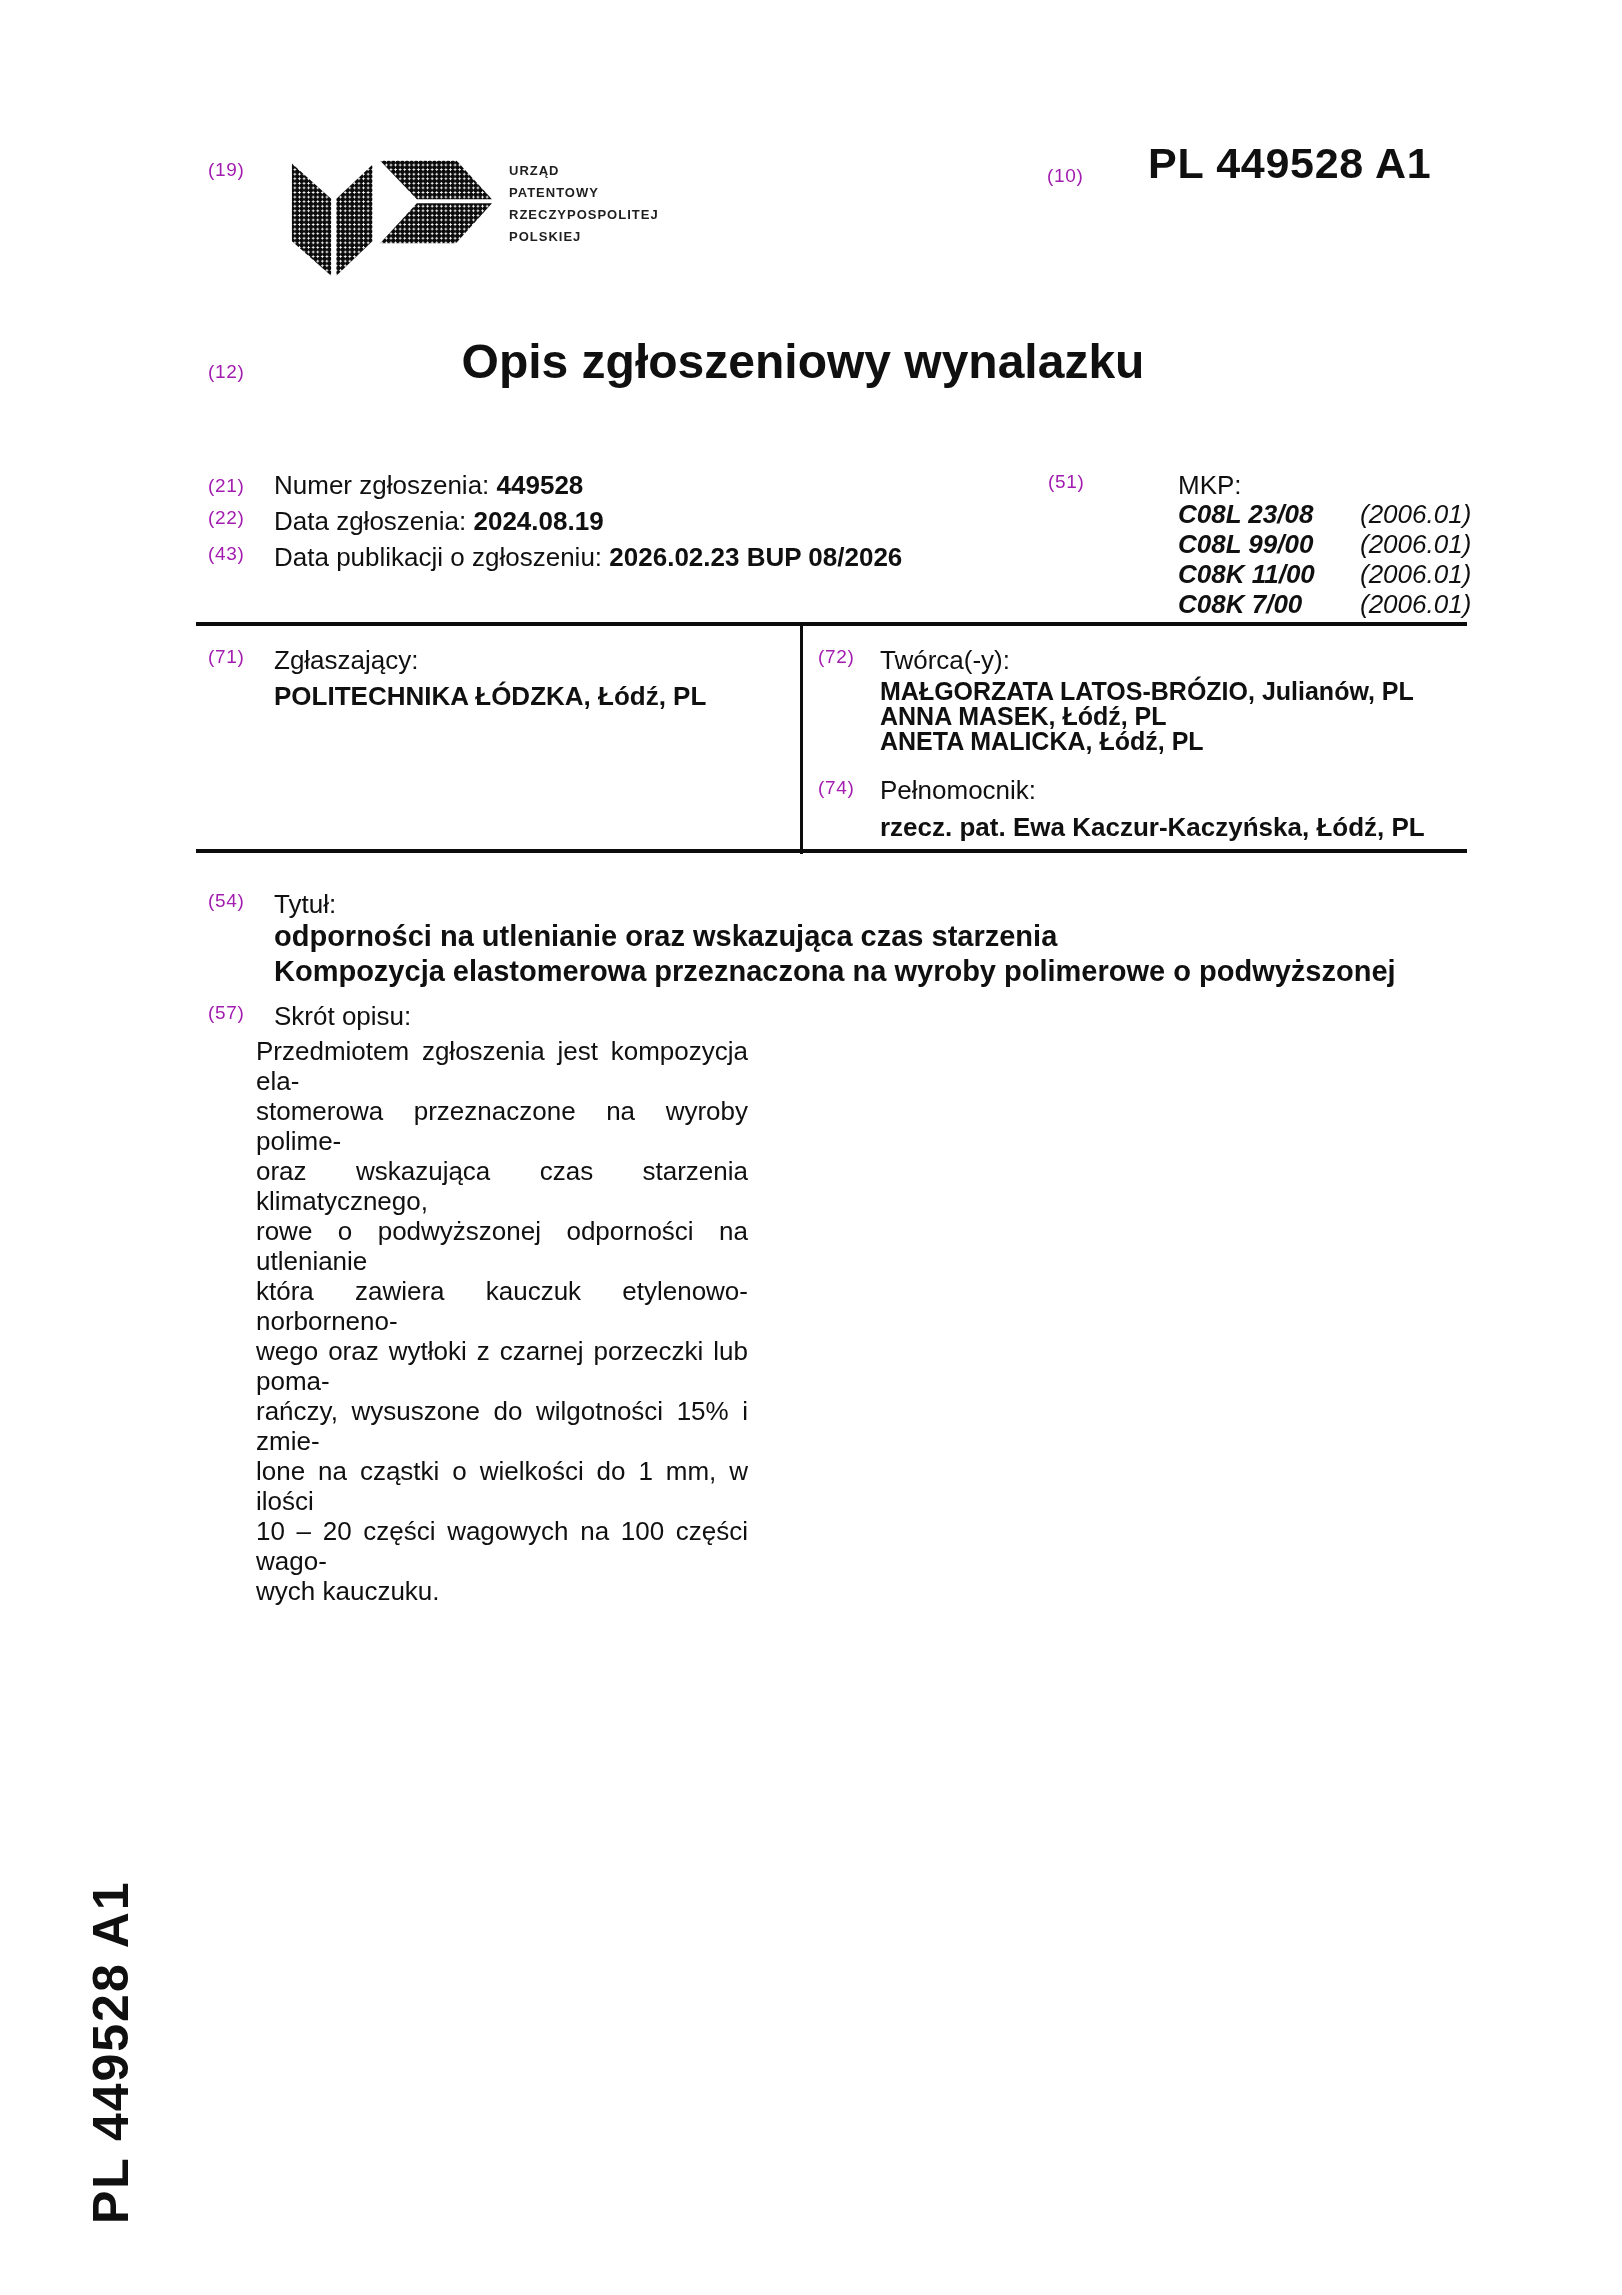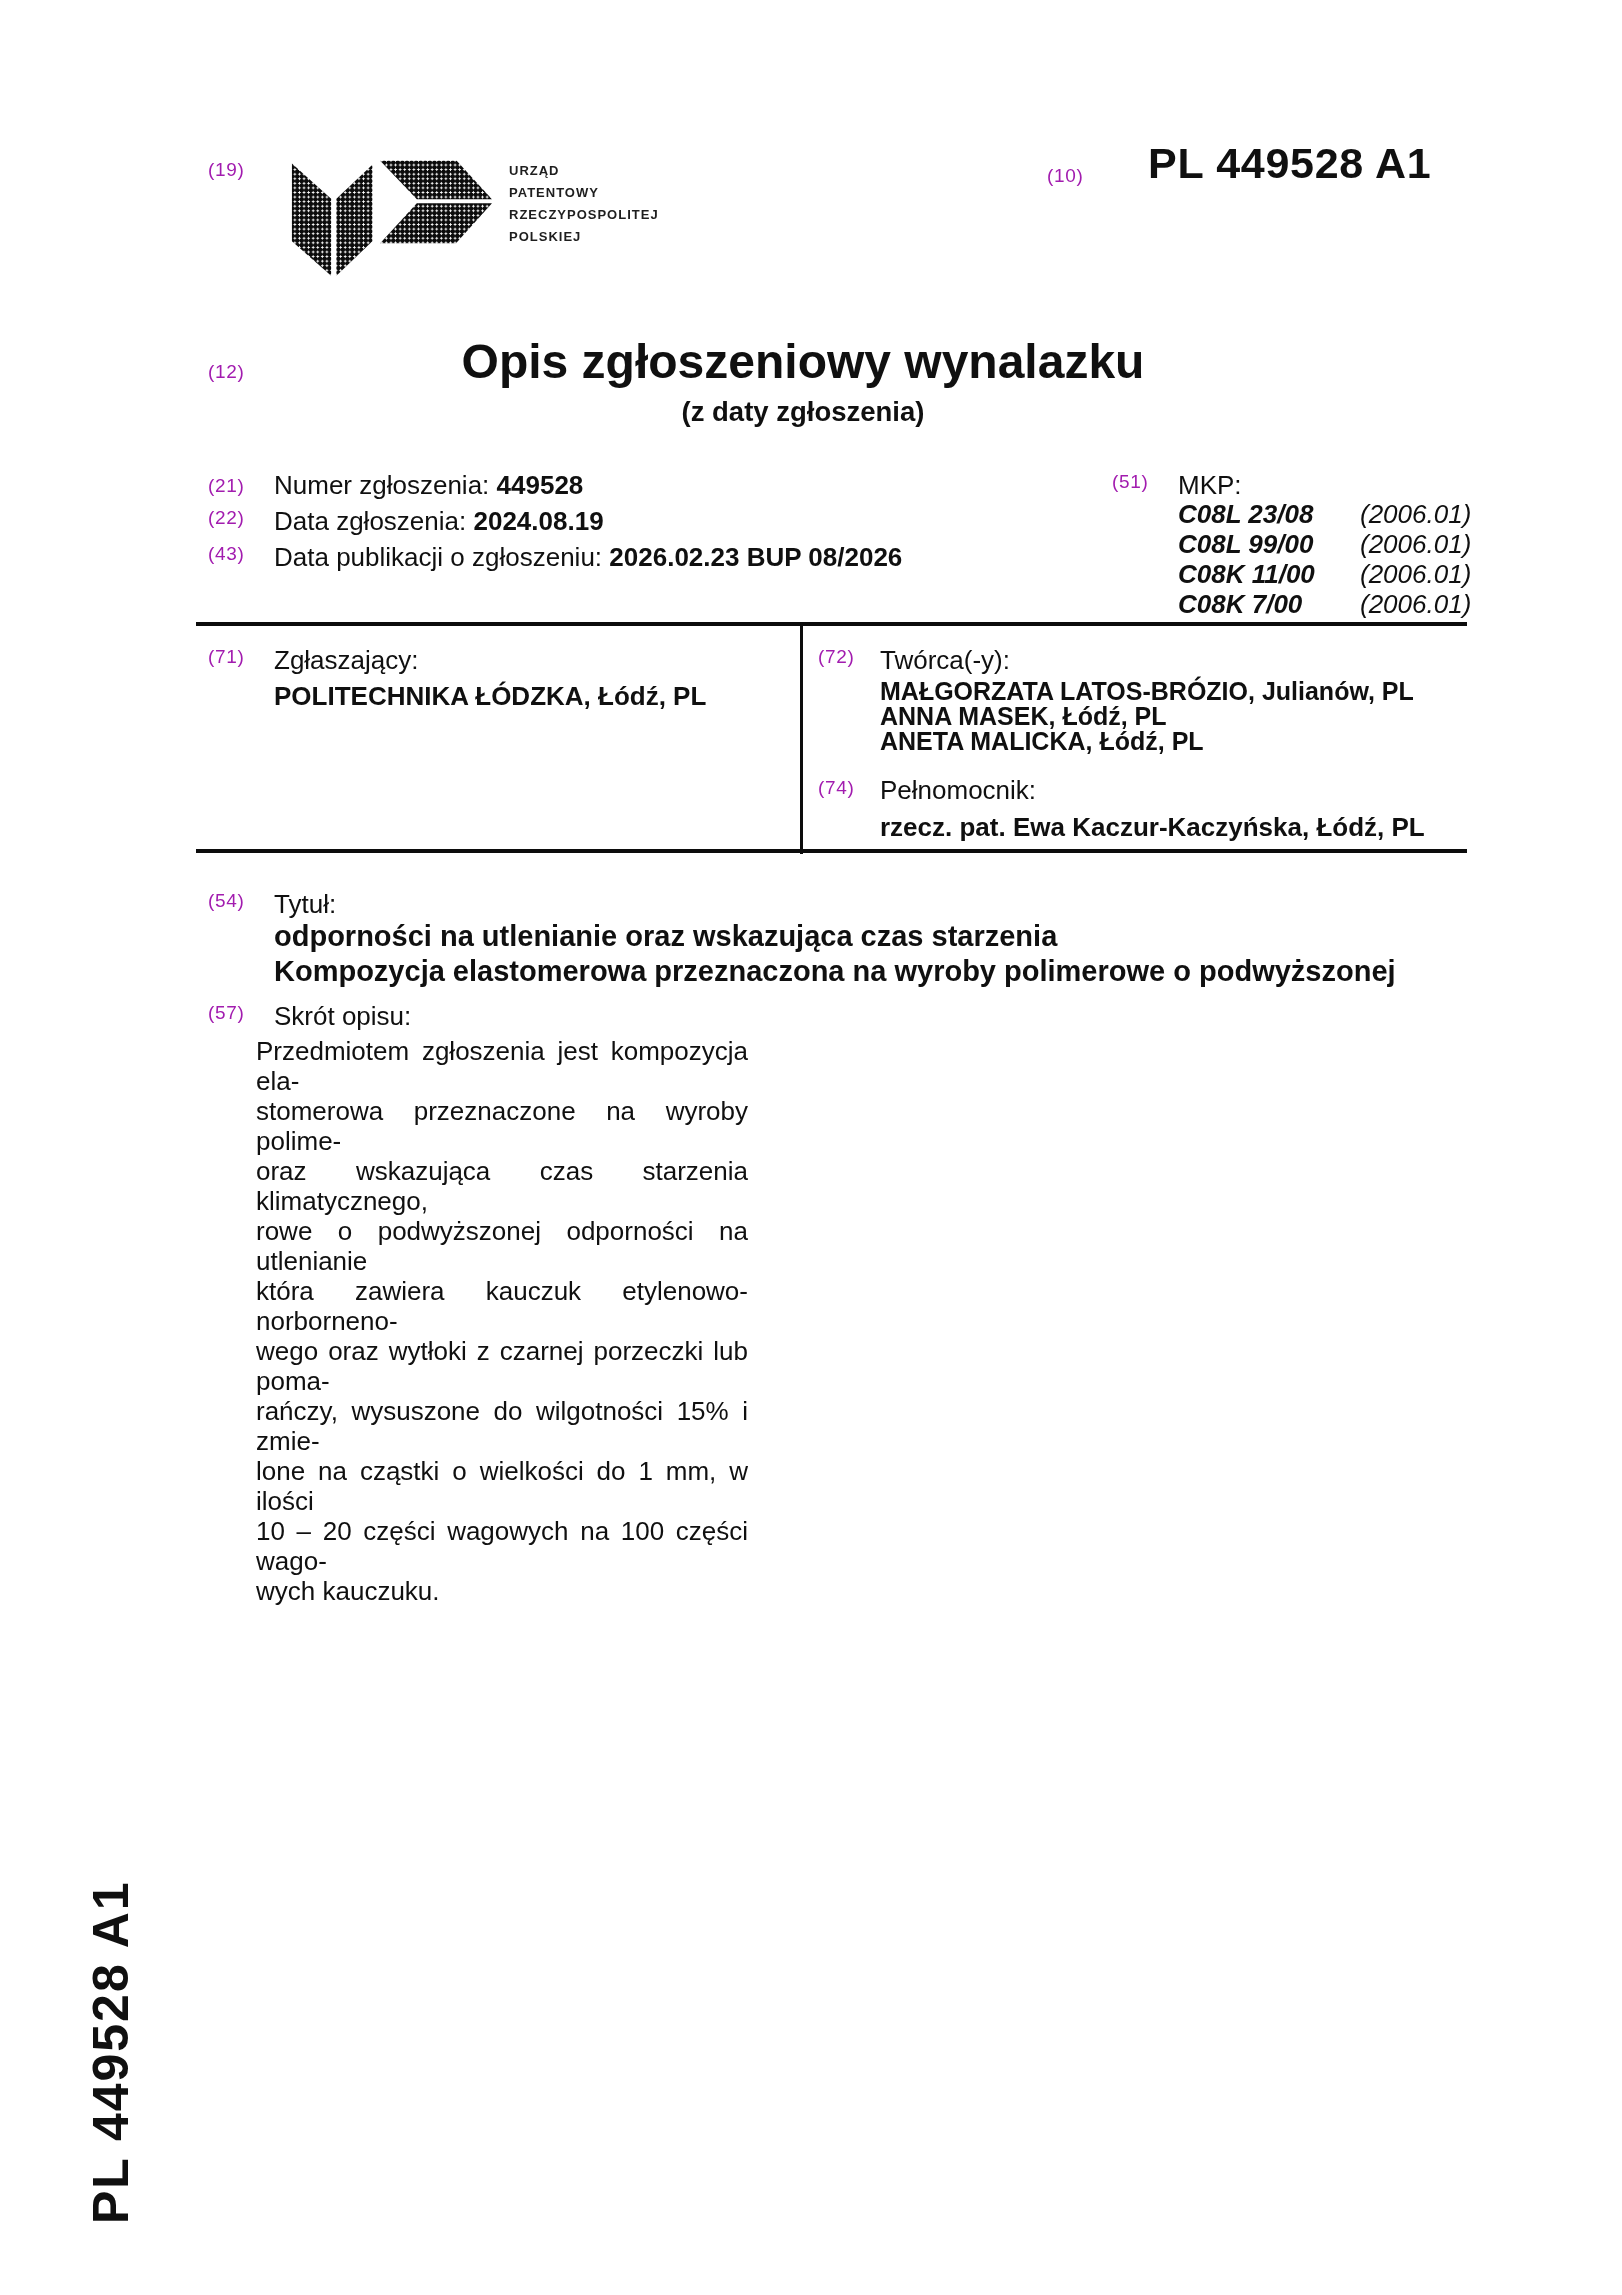--- a/index.html
+++ b/index.html
@@ -58,39 +58,38 @@
   <div>RZECZYPOSPOLITEJ</div>
   <div>POLSKIEJ</div>
 </div>
 
 <div class="abs numlbl" style="left:1047px; top:165px;">(10)</div>
 <div class="abs pubnum" style="left:1148px; top:139px;">PL 449528 A1</div>
 
 <div class="abs numlbl" style="left:208px; top:361px;">(12)</div>
 <div class="abs doc-title-box">
   <div class="doc-title">Opis zgłoszeniowy wynalazku</div>
-  <div class="doc-subtitle">(z daty zgłoszenia)</div>
 </div>
 
 <div class="abs numlbl" style="left:208px; top:443px;margin-top:32px;">(21)</div>
 <div class="abs row" style="left:274px; top:470px;">
   <span>Numer zgłoszenia:</span>&nbsp;<span class="b">449528</span>
 </div>
 
 <div class="abs numlbl" style="left:208px; top:507px;">(22)</div>
 <div class="abs row" style="left:274px; top:506px;">
   <span>Data zgłoszenia:</span>&nbsp;<span class="b">2024.08.19</span>
 </div>
 
 <div class="abs numlbl" style="left:208px; top:543px;">(43)</div>
 <div class="abs row" style="left:274px; top:542px;">
   <span>Data publikacji o zgłoszeniu:</span>&nbsp;<span class="b">2026.02.23 BUP 08/2026</span>
 </div>
 
-<div class="abs numlbl" style="left:1112px; top:471px;">(51)</div>
+<div class="abs numlbl" style="left:1048px; top:471px;">(51)</div>
 <div class="abs row" style="left:1178px; top:470px;">MKP:</div>
 <div class="abs" style="left:1178px; top:499px;">
   <div class="mkp-row">
     <span class="mkp-code">C08L 23/08</span>
     <span class="mkp-ver">(2006.01)</span>
   </div>
   <div class="mkp-row">
     <span class="mkp-code">C08L 99/00</span>
     <span class="mkp-ver">(2006.01)</span>
   </div>

